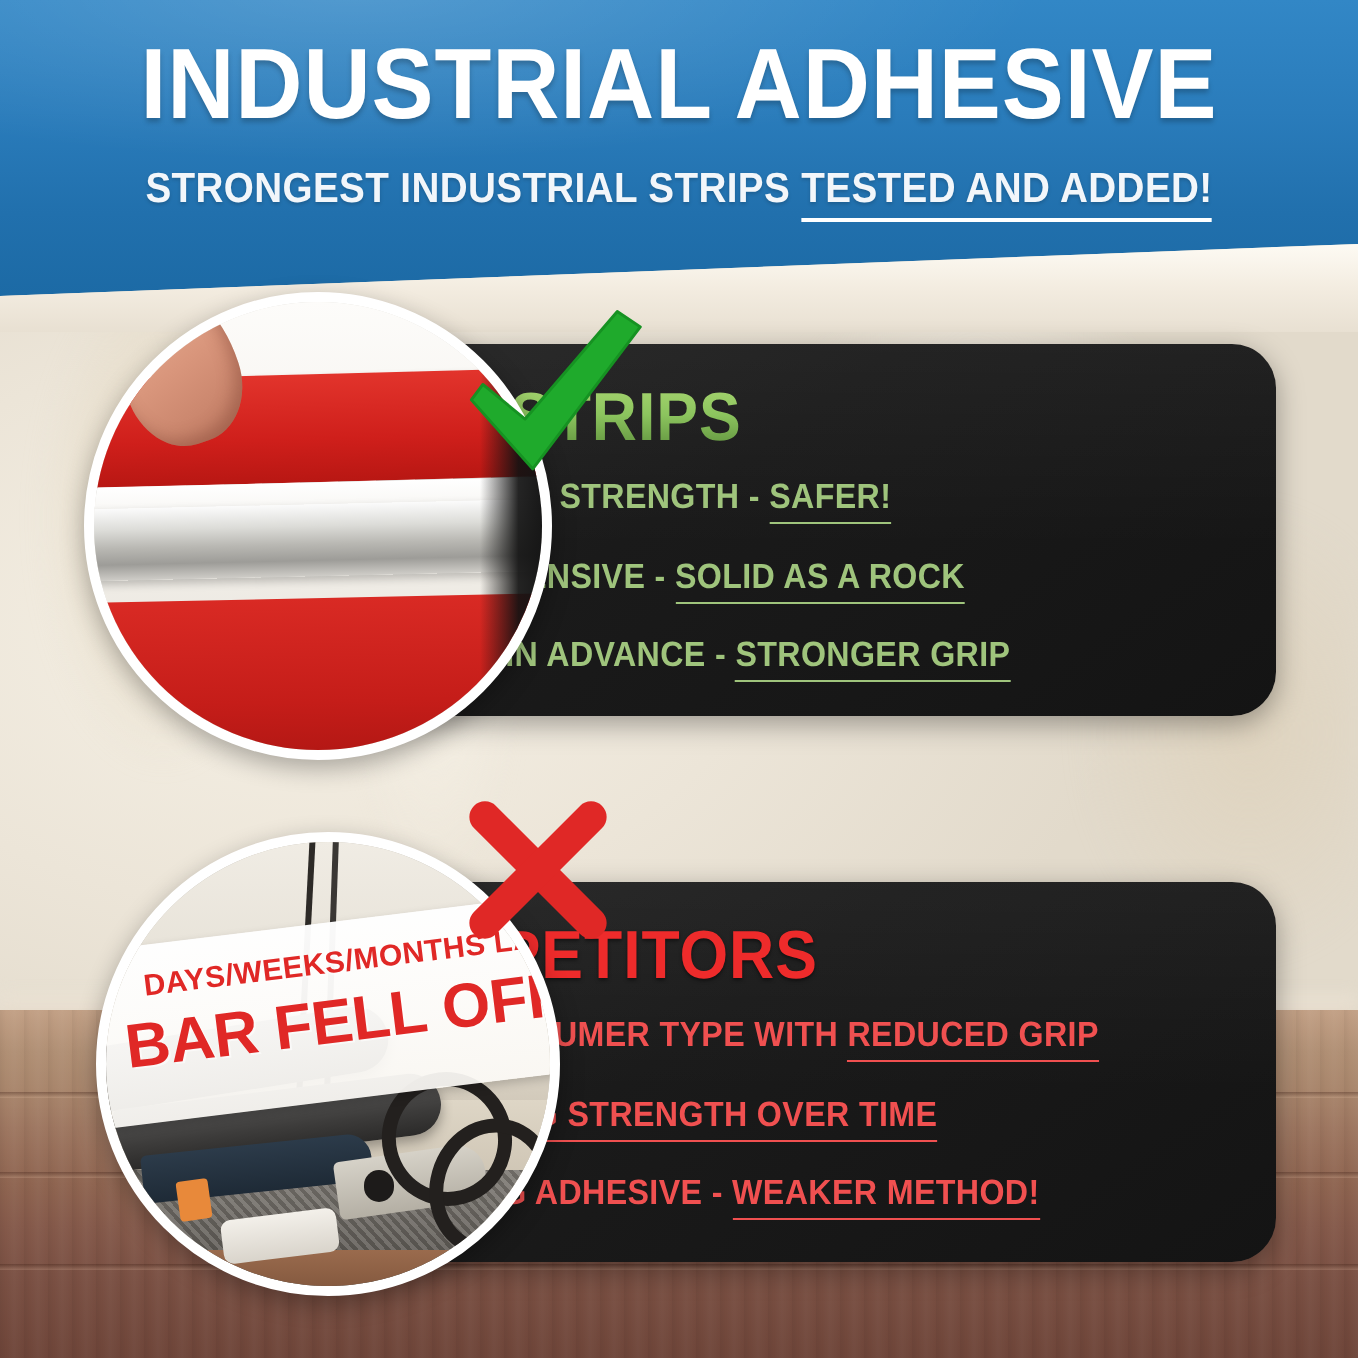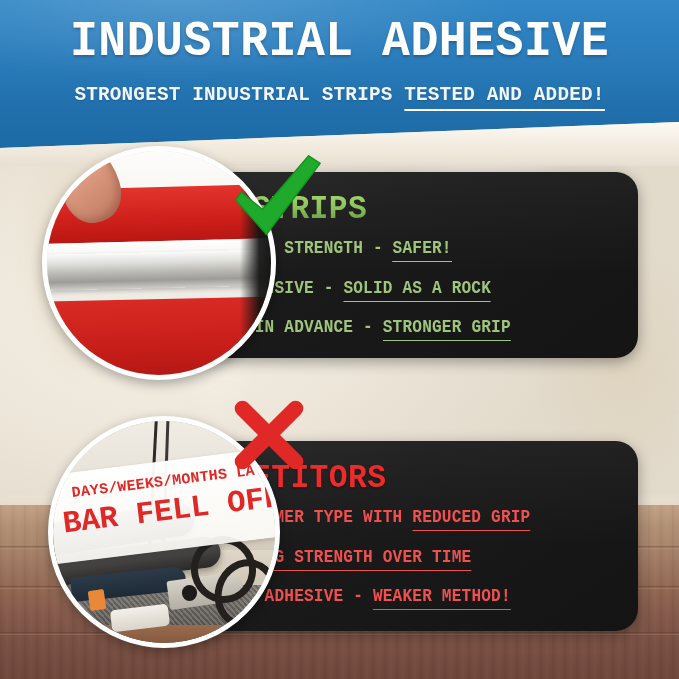--- a/index.html
+++ b/index.html
@@ -5,21 +5,21 @@
   html, body {
     margin: 0;
     padding: 0;
     background: #ffffff;
   }
   #canvas {
     position: relative;
     width: 679px;
     height: 679px;
     overflow: hidden;
-    font-family: Liberation Mono, monospace;
+    font-family: Liberation Sans, sans-serif;
     background: #efe9df;
   }
 
   
   .bg-base {
     position: absolute;
     inset: 0;
     background:
       radial-gradient(ellipse 420px 260px at 22% 46%, #f6f1e6 0%, #ece5d8 55%, #e2dacb 100%),
       linear-gradient(180deg, #f4efe4 0%, #ece4d6 40%, #e4dccc 100%);

